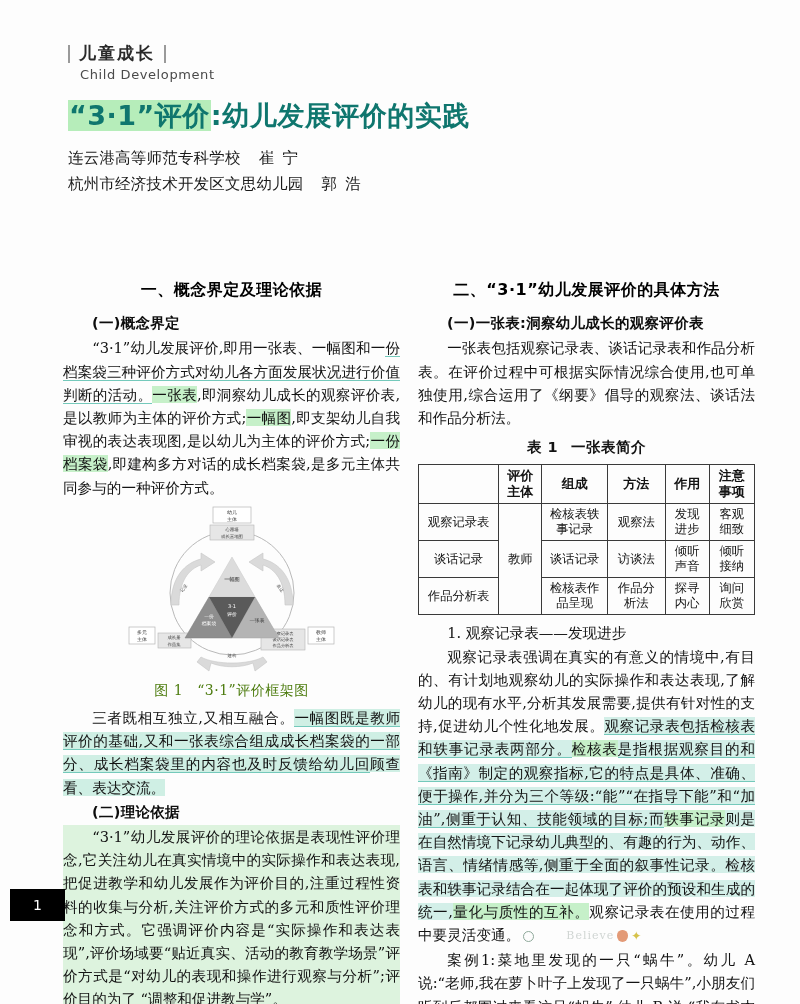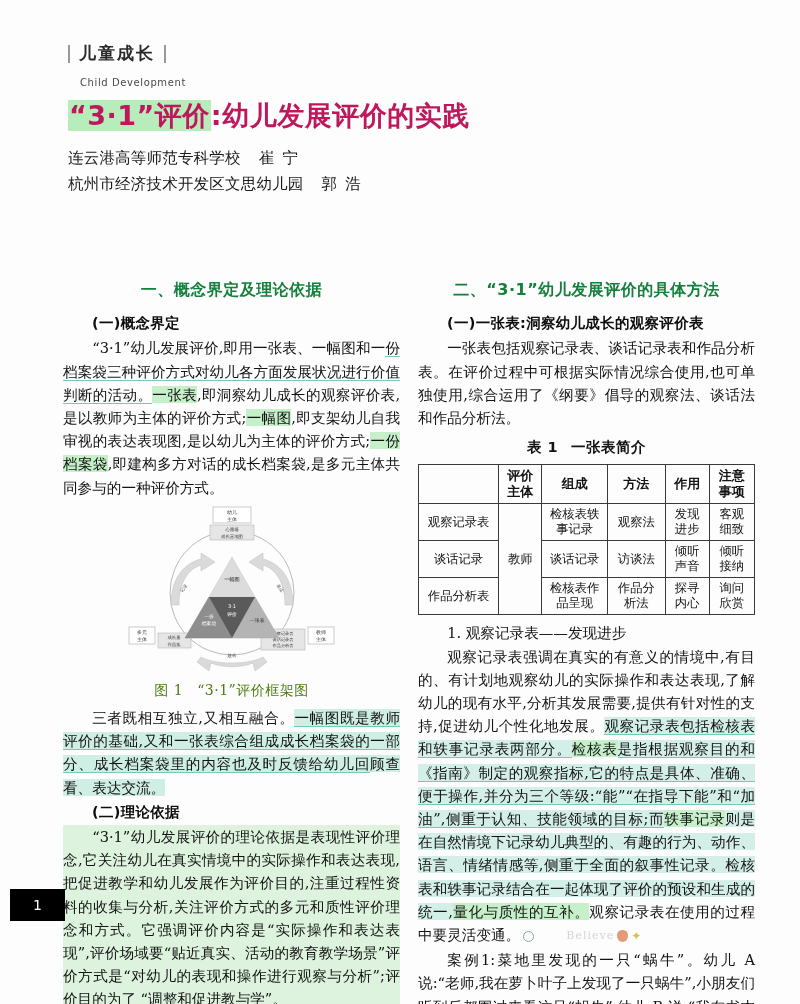--- a/index.html
+++ b/index.html
@@ -44,38 +44,38 @@
   }
   .runhead-cn {
     font-family: "DejaVu Serif", "Liberation Serif", serif;
     font-size: 17px;
     font-weight: 700;
     letter-spacing: 2px;
     color: #2a2a2a;
   }
   .runhead-en {
     font-family: "DejaVu Sans", sans-serif;
-    font-size: 10px;
+    font-size: 13px;
     letter-spacing: 0.6px;
     color: #4a4a4a;
     margin-left: 12px;
-    margin-top: 12px;
+    margin-top: 2px;
   }
 
   
   .title {
     position: absolute;
     left: 68px;
     top: 98px;
     font-family: "DejaVu Sans", "Liberation Sans", sans-serif;
     font-size: 27px;
     font-weight: 700;
     letter-spacing: 0.5px;
     white-space: nowrap;
-    color: #be185d;
+    color: #0f766e;
   }
   .title .hl {
     background: #b6edba;
     padding: 0 1px;
   }
 
   
   .authors {
     position: absolute;
     left: 68px;
@@ -103,21 +103,21 @@
   .col-left  { left: 63px; }
   .col-right { left: 418px; }
 
   h2.sec {
     font-family: "DejaVu Sans", "Liberation Sans", sans-serif;
     font-size: 16px;
     font-weight: 700;
     text-align: center;
     letter-spacing: 0.5px;
     margin-bottom: 11px;
-    color: #15803d;
+    color: #000000;
   }
   h3.sub {
     font-family: "DejaVu Sans", "Liberation Sans", sans-serif;
     font-size: 14.5px;
     font-weight: 700;
     text-indent: 2em;
     letter-spacing: 0.3px;
     margin: 2px 0 1px 0;
     color: #0d0d0d;
   }

